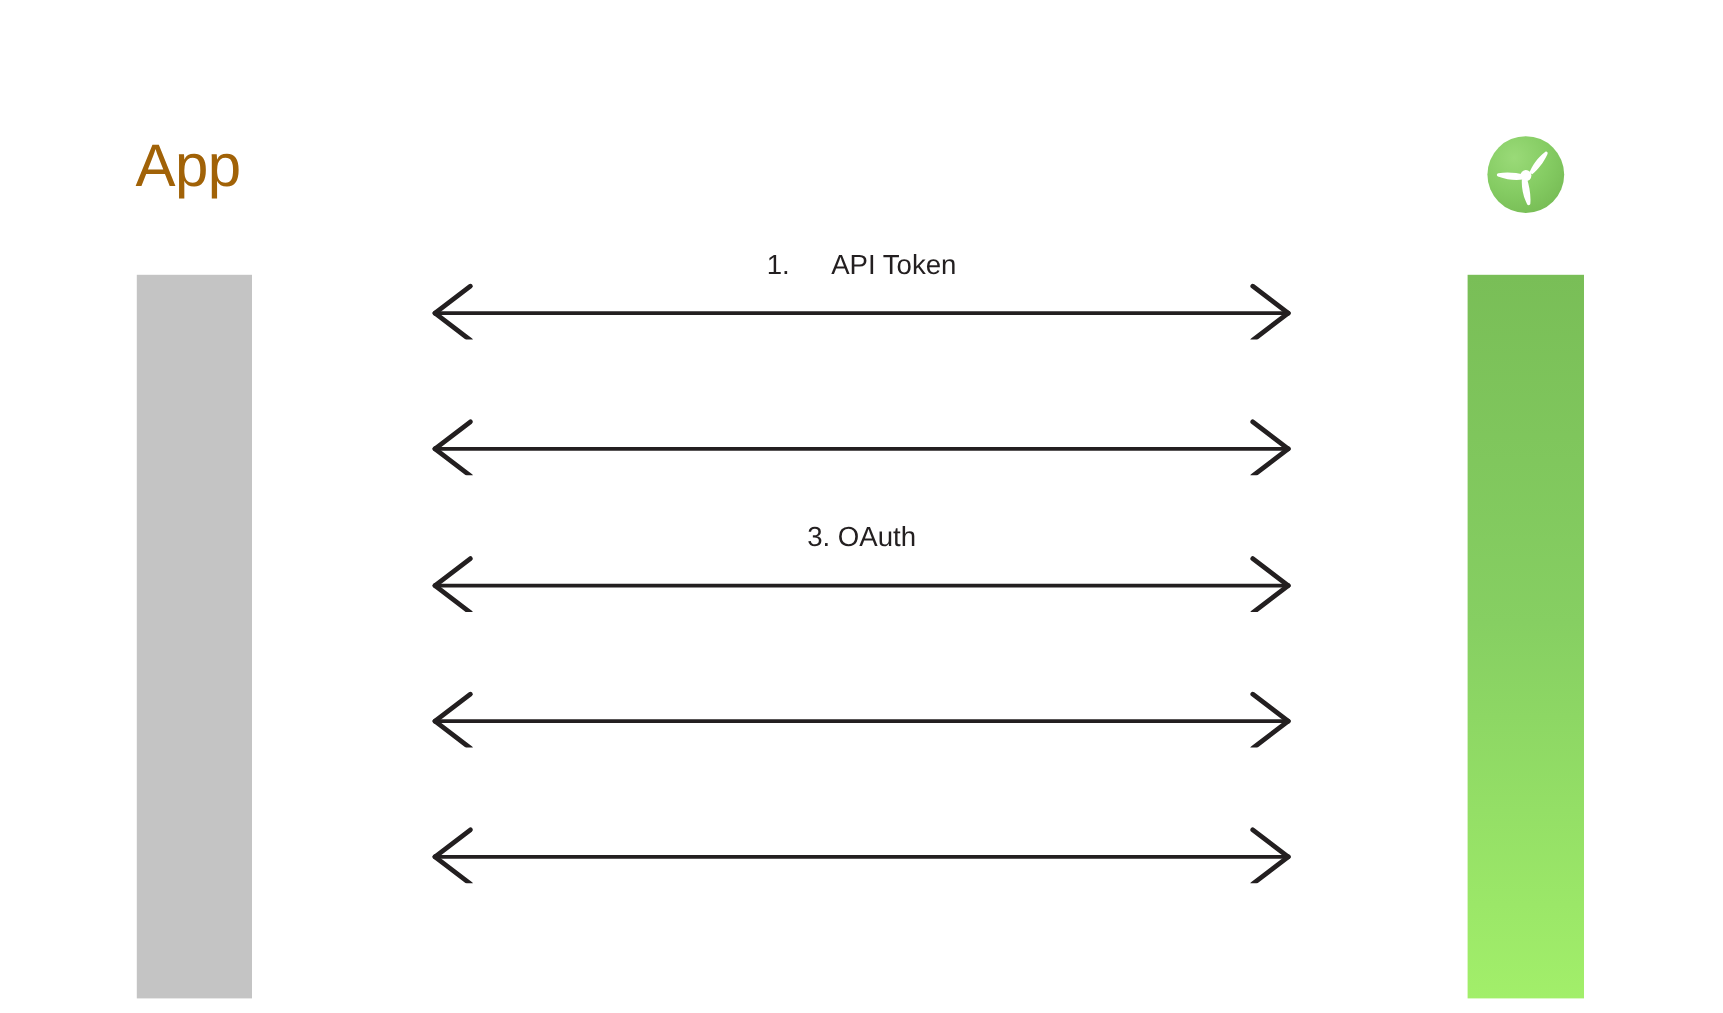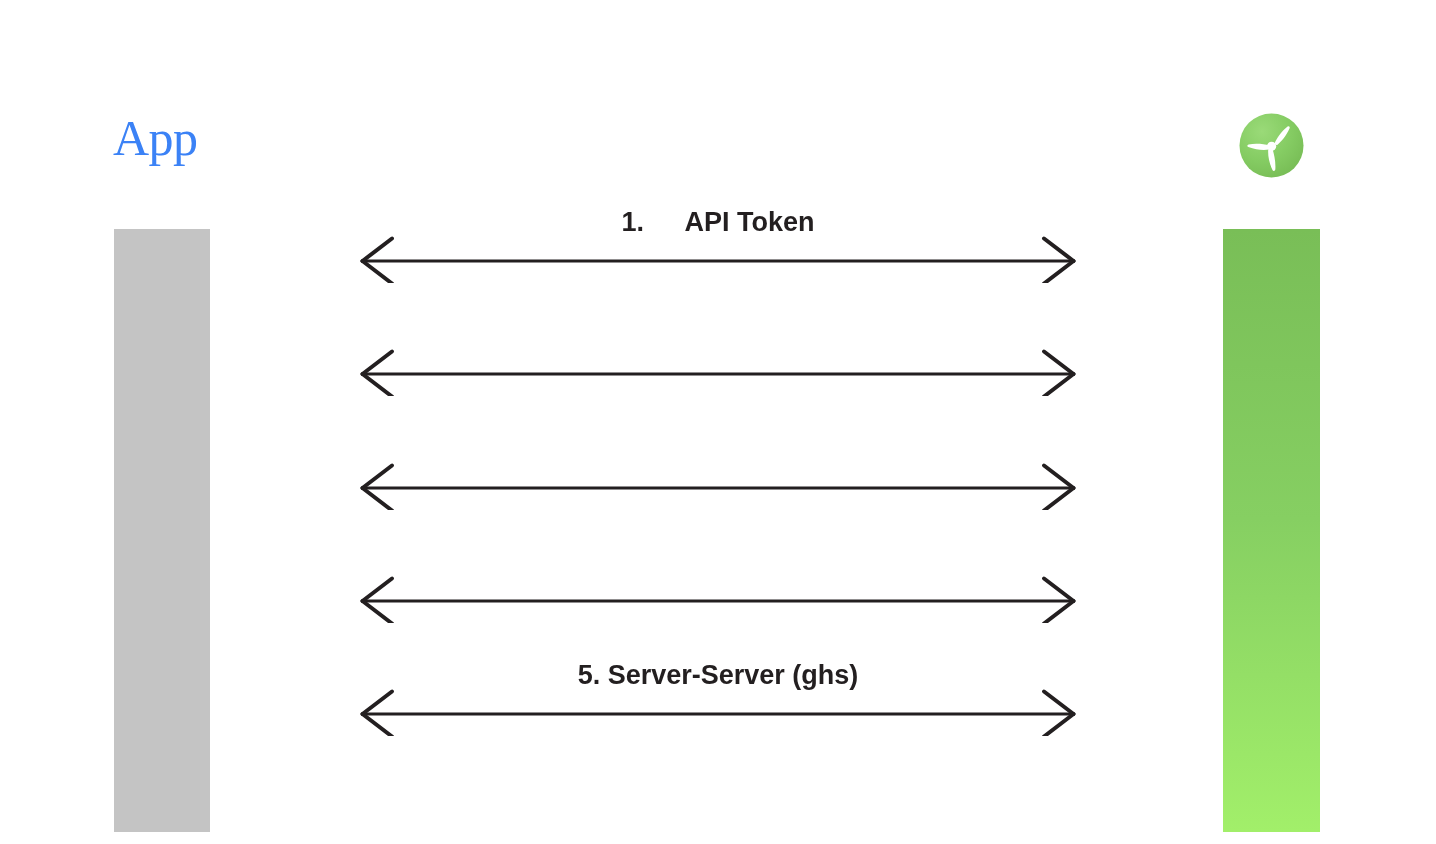--- a/index.html
+++ b/index.html
@@ -16,25 +16,24 @@
     -webkit-font-smoothing: antialiased;
   }
 
   
   #app-title {
     position: absolute;
     left: 113px;
     top: 113px;
     font-size: 50px;
     font-weight: 300;
-    color: #3b82f6;
+    color: #a16207;
     letter-spacing: -0.5px;
     line-height: 1;
     white-space: nowrap;
-    font-family: Liberation Serif, serif;
   }
   #app-lifeline {
     position: absolute;
     left: 114px;
     top: 229px;
     width: 96px;
     height: 603px;
     background: #c4c4c4;
   }
 
@@ -61,22 +60,22 @@
     left: 340px;
     width: 756px;
     height: 74px;
   }
   .message-label {
     position: absolute;
     left: 0;
     top: 0;
     width: 100%;
     text-align: center;
-    font-size: 27px;
-    font-weight: bold;
+    font-size: 23px;
+    font-weight: normal;
     color: #231f20;
     line-height: 1;
     white-space: pre;
   }
   .message-arrow {
     position: absolute;
     left: 0;
     top: 26px;
     width: 756px;
     height: 48px;
@@ -133,41 +132,41 @@
   <svg class="message-arrow" viewBox="0 0 756 48">
     <path d="M22 26 L734 26" stroke="#231f20" stroke-width="3.2" fill="none"></path>
     <path d="M22.5 26 L52 3.5" stroke="#231f20" stroke-width="4" fill="none" stroke-linecap="round"></path>
     <path d="M22.5 26 L52 48.5" stroke="#231f20" stroke-width="4" fill="none" stroke-linecap="round"></path>
     <path d="M733.5 26 L704 3.5" stroke="#231f20" stroke-width="4" fill="none" stroke-linecap="round"></path>
     <path d="M733.5 26 L704 48.5" stroke="#231f20" stroke-width="4" fill="none" stroke-linecap="round"></path>
   </svg>
 </div>
 
 <div class="message" style="top:436px">
+  <div class="message-label">3. OAuth</div>
   <svg class="message-arrow" viewBox="0 0 756 48">
     <path d="M22 26 L734 26" stroke="#231f20" stroke-width="3.2" fill="none"></path>
     <path d="M22.5 26 L52 3.5" stroke="#231f20" stroke-width="4" fill="none" stroke-linecap="round"></path>
     <path d="M22.5 26 L52 48.5" stroke="#231f20" stroke-width="4" fill="none" stroke-linecap="round"></path>
     <path d="M733.5 26 L704 3.5" stroke="#231f20" stroke-width="4" fill="none" stroke-linecap="round"></path>
     <path d="M733.5 26 L704 48.5" stroke="#231f20" stroke-width="4" fill="none" stroke-linecap="round"></path>
   </svg>
 </div>
 
 <div class="message" style="top:549px">
   <svg class="message-arrow" viewBox="0 0 756 48">
     <path d="M22 26 L734 26" stroke="#231f20" stroke-width="3.2" fill="none"></path>
     <path d="M22.5 26 L52 3.5" stroke="#231f20" stroke-width="4" fill="none" stroke-linecap="round"></path>
     <path d="M22.5 26 L52 48.5" stroke="#231f20" stroke-width="4" fill="none" stroke-linecap="round"></path>
     <path d="M733.5 26 L704 3.5" stroke="#231f20" stroke-width="4" fill="none" stroke-linecap="round"></path>
     <path d="M733.5 26 L704 48.5" stroke="#231f20" stroke-width="4" fill="none" stroke-linecap="round"></path>
   </svg>
 </div>
 
 <div class="message" style="top:662px">
-  <div class="message-label">5. Server-Server (ghs)</div>
   <svg class="message-arrow" viewBox="0 0 756 48">
     <path d="M22 26 L734 26" stroke="#231f20" stroke-width="3.2" fill="none"></path>
     <path d="M22.5 26 L52 3.5" stroke="#231f20" stroke-width="4" fill="none" stroke-linecap="round"></path>
     <path d="M22.5 26 L52 48.5" stroke="#231f20" stroke-width="4" fill="none" stroke-linecap="round"></path>
     <path d="M733.5 26 L704 3.5" stroke="#231f20" stroke-width="4" fill="none" stroke-linecap="round"></path>
     <path d="M733.5 26 L704 48.5" stroke="#231f20" stroke-width="4" fill="none" stroke-linecap="round"></path>
   </svg>
 </div>
 
 </body></html>

